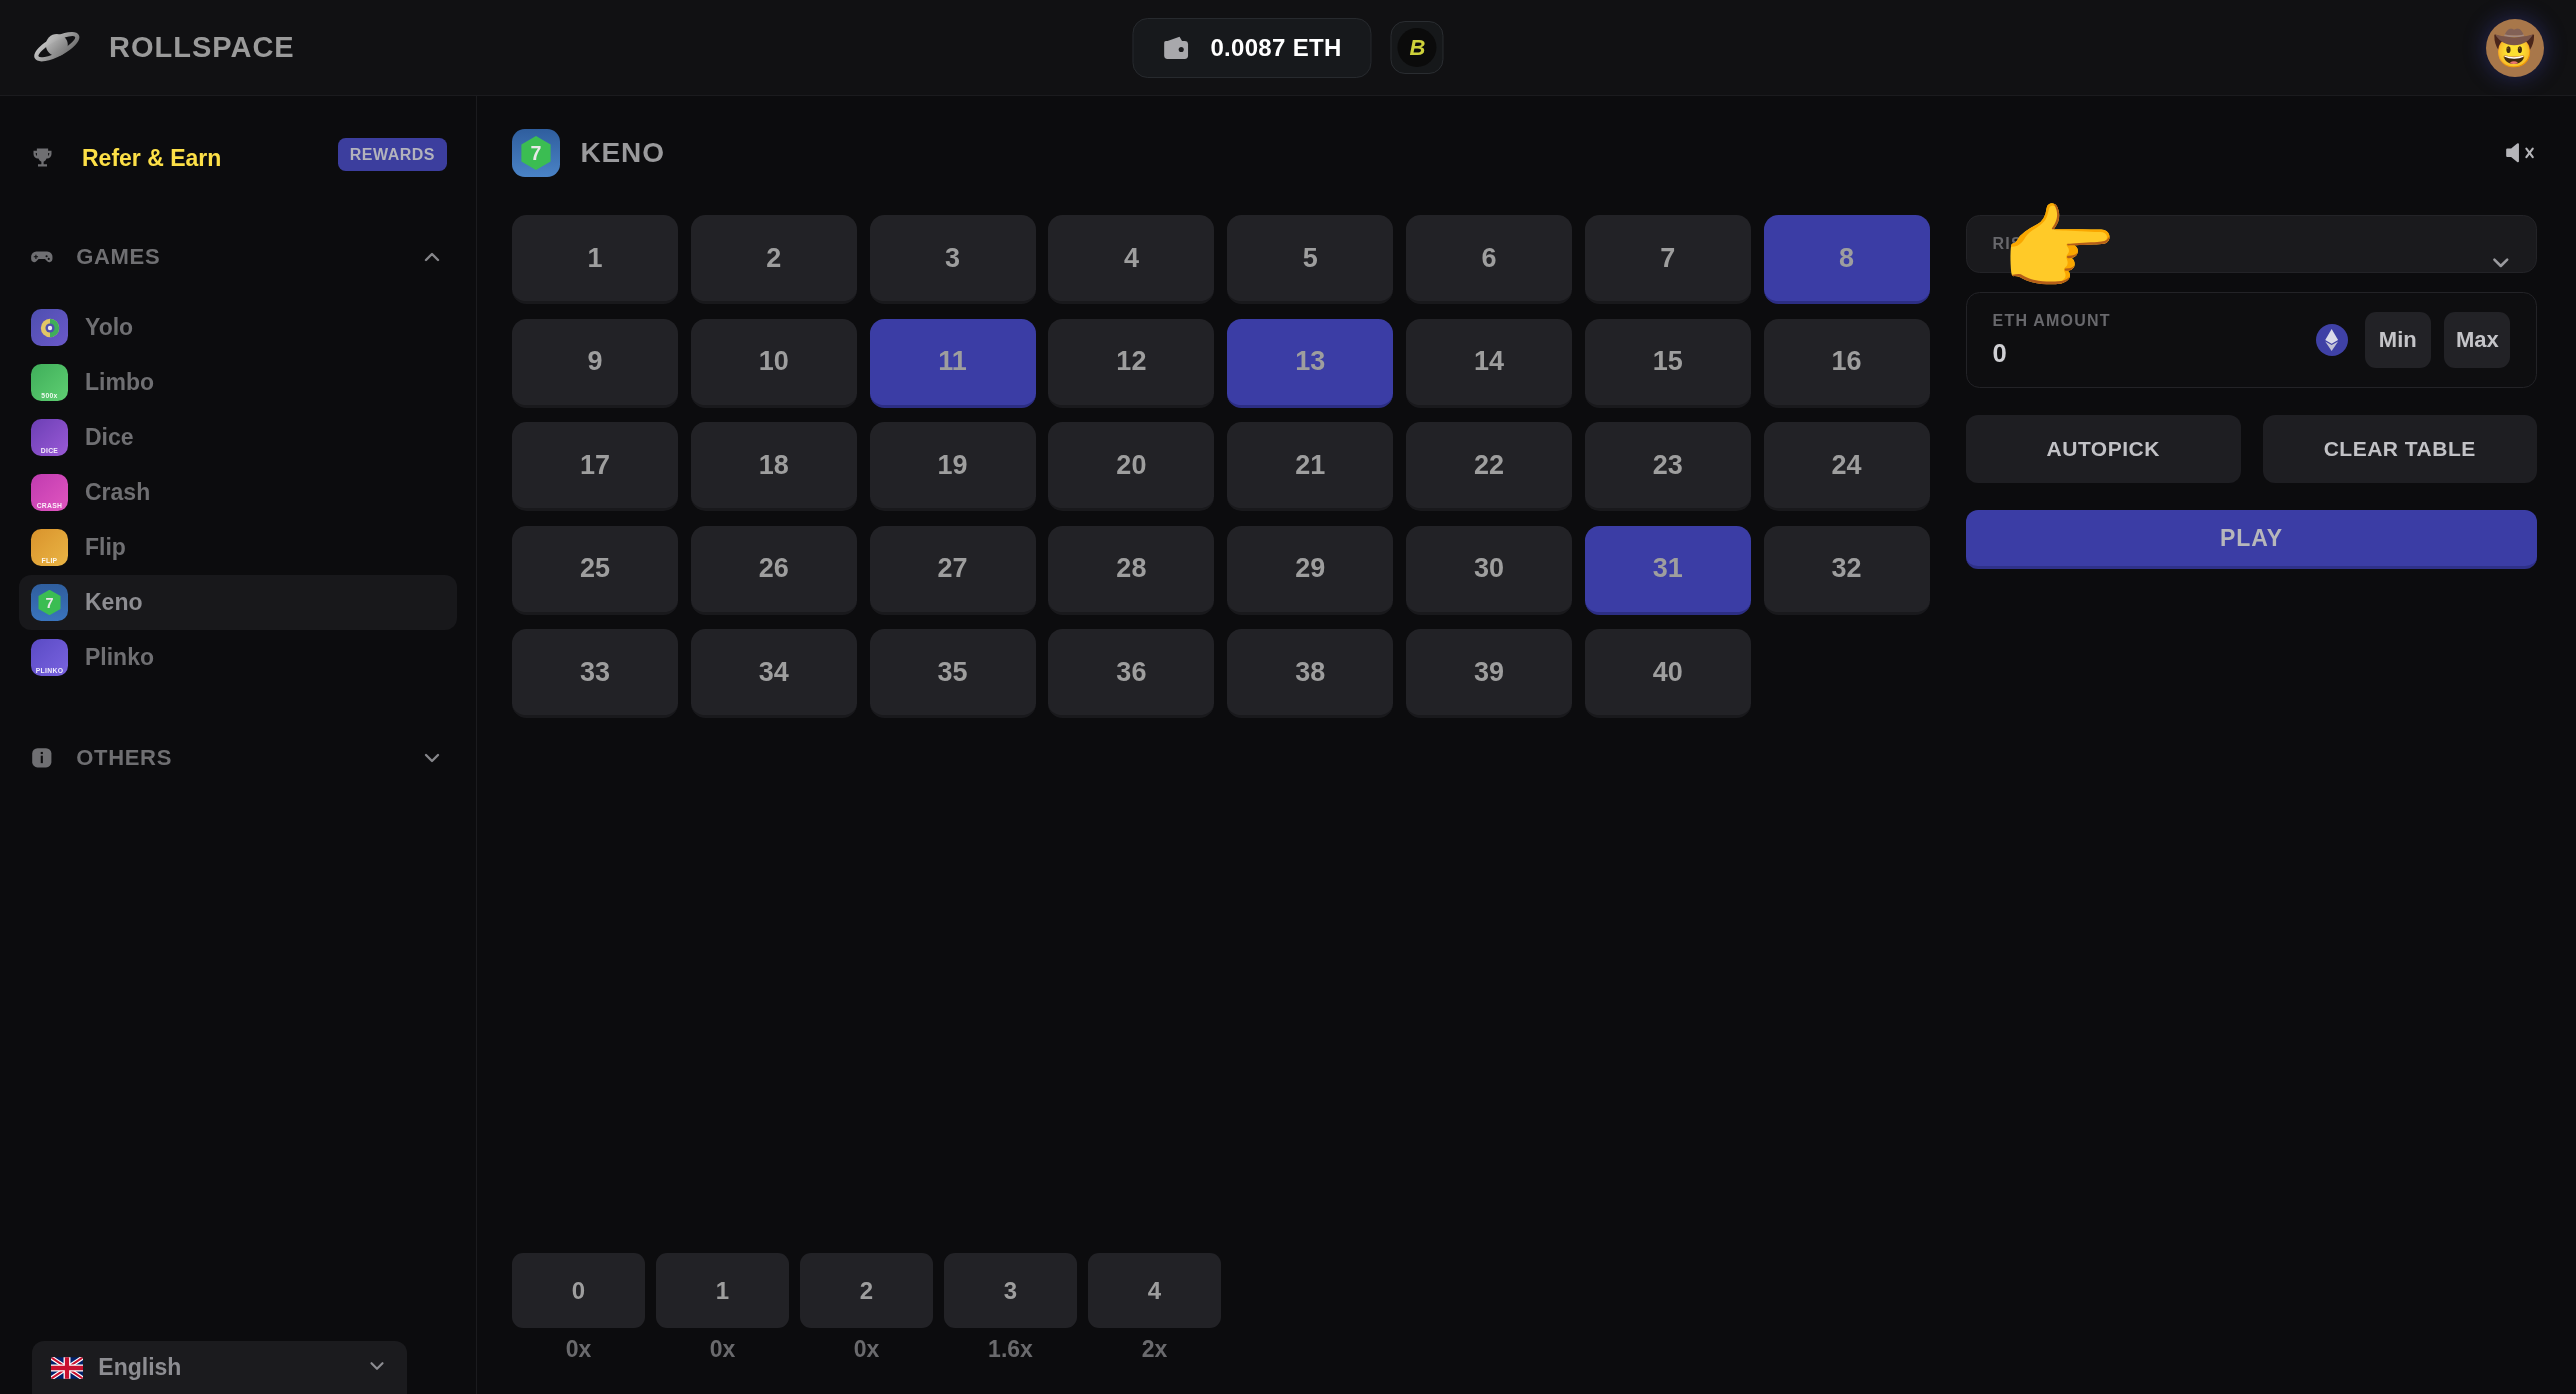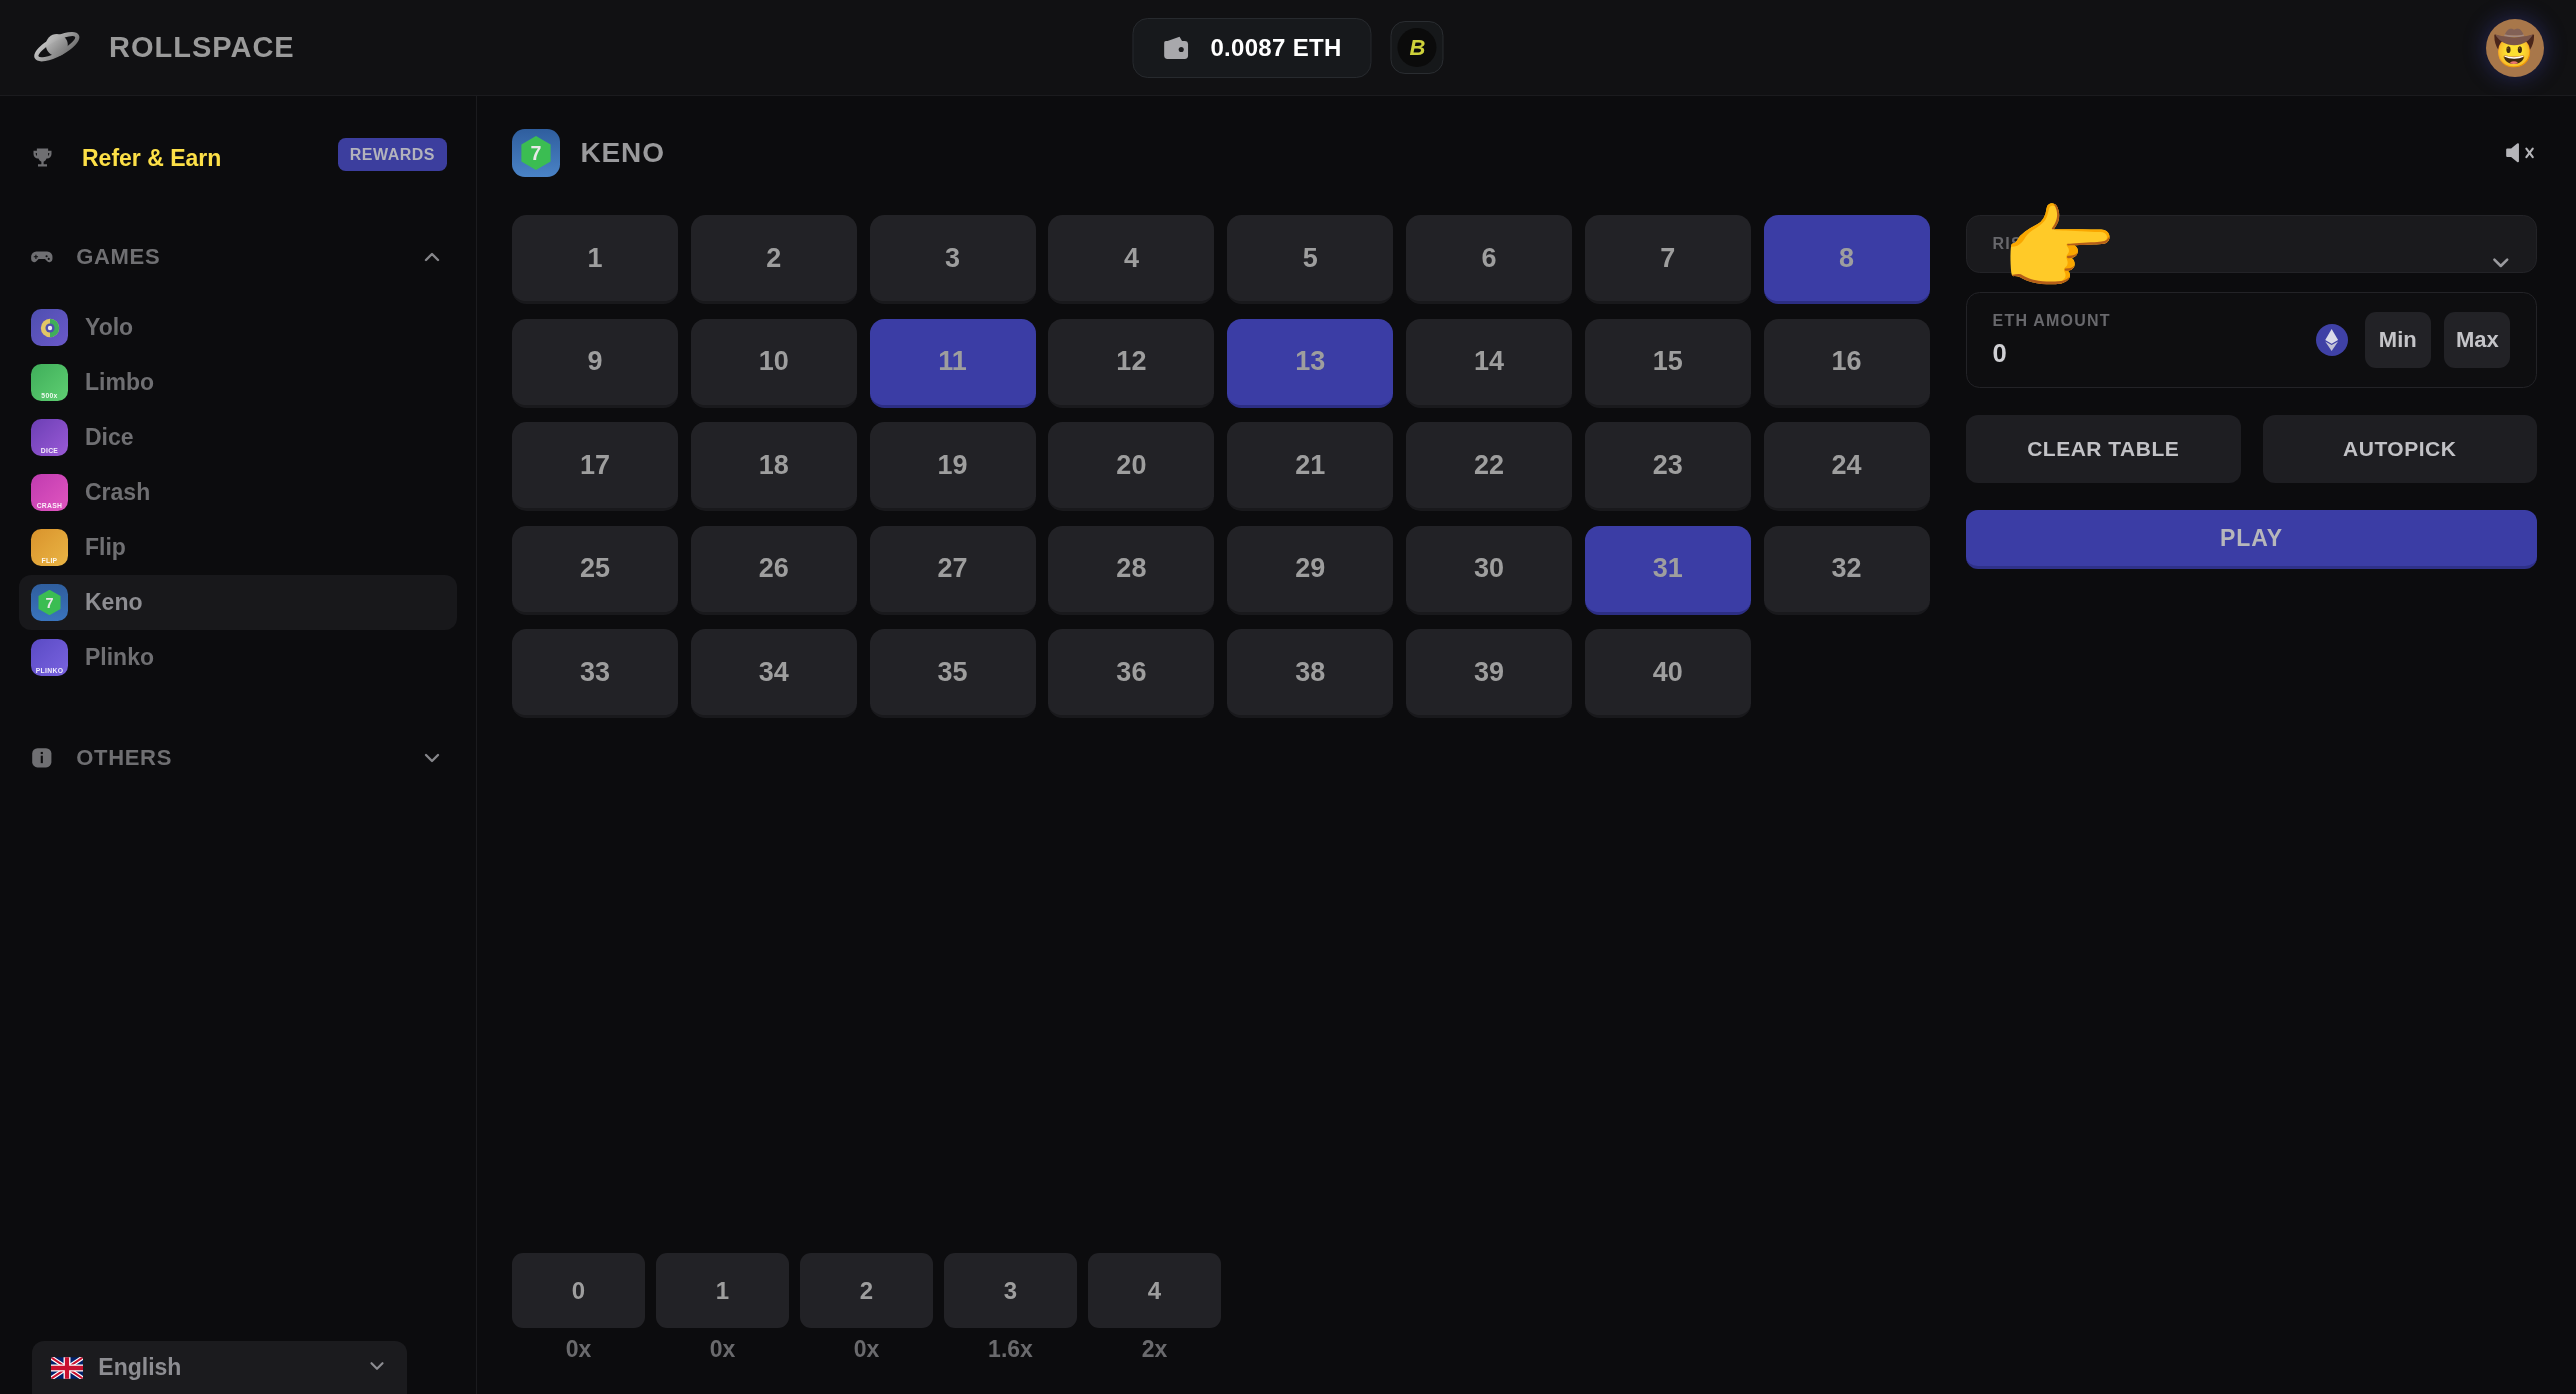--- a/index.html
+++ b/index.html
@@ -479,22 +479,22 @@
           <svg width="15.3" height="22" viewBox="0 0 16 24">
             <path d="M8 0 1 12l7 4 7-4z" fill="#dcdcea"></path>
             <path d="M8 17.5 1 13.5 8 24l7-10.5z" fill="#c3c3d6"></path>
           </svg>
         </span>
         <span class="mm-btn">Min</span>
         <span class="mm-btn">Max</span>
       </div>
 
       <div class="btn-row">
+        <span class="gbtn">AUTOPICK</span>
         <span class="gbtn">CLEAR TABLE</span>
-        <span class="gbtn">AUTOPICK</span>
       </div>
 
       <div class="play-btn">PLAY</div>
     </div>
 
     <span class="hand-cursor">👈</span>
   </div>
 </div>
 
 

